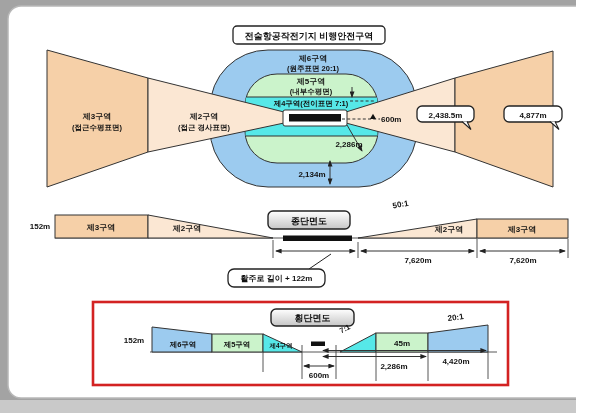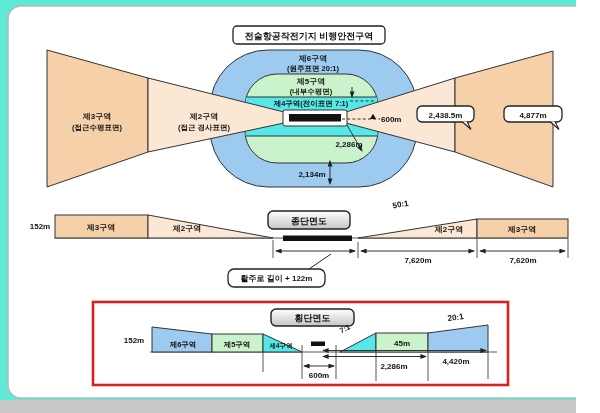--- a/index.html
+++ b/index.html
@@ -1,16 +1,16 @@
 <!DOCTYPE html>
 <html><head>
 <meta charset="utf-8">
 <style>
   html,body{margin:0;padding:0;background:#ffffff;}
-  .canvas{position:relative;width:576px;height:413px;background:#5eead4;overflow:hidden;}
+  .canvas{position:relative;width:576px;height:413px;background:#a3a3a3;overflow:hidden;}
   svg{display:block;}
   text{font-family:"Liberation Sans","DejaVu Sans",sans-serif;font-weight:bold;fill:#111;}
   .s65{font-size:6.5px}
   .s75{font-size:7.5px}
   .s8{font-size:8px}
   .s9{font-size:9px}
   .shape{stroke:#333;stroke-width:1;}
   .thin{stroke:#444;stroke-width:0.9;fill:none;}
   .dim{stroke:#333;stroke-width:1;fill:none;}
   .dashed{stroke:#333;stroke-width:1;fill:none;stroke-dasharray:3,2.2;}

